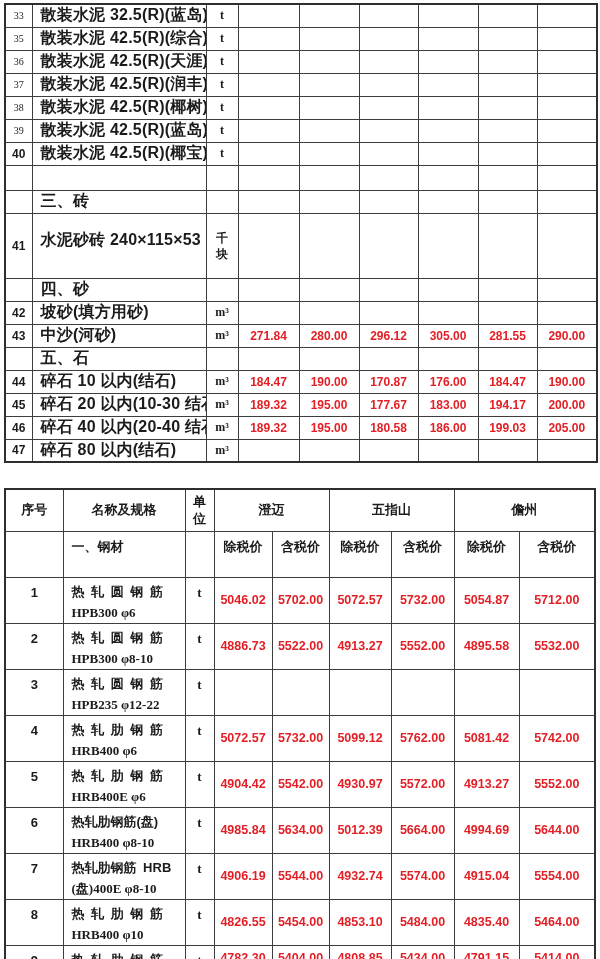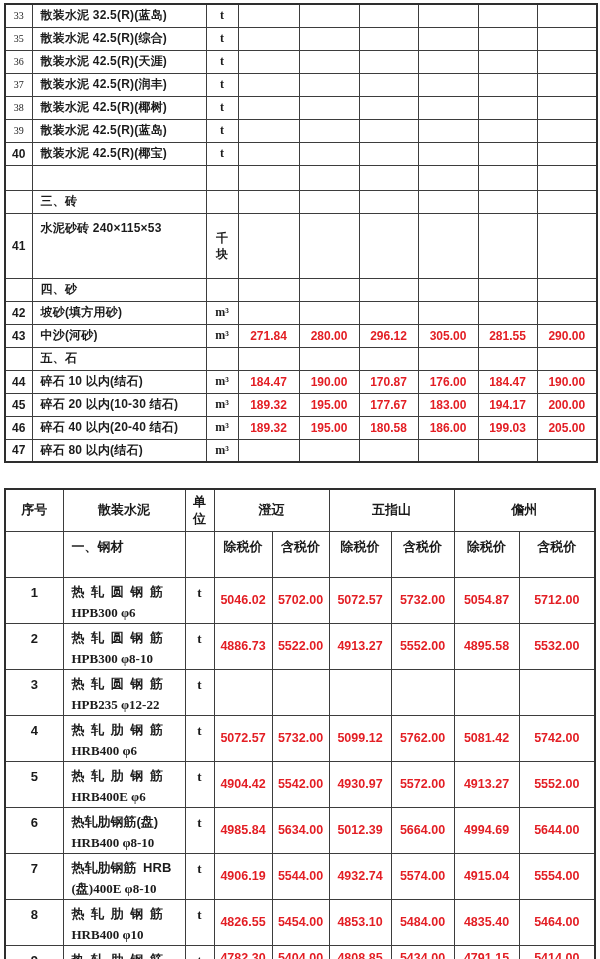--- a/index.html
+++ b/index.html
@@ -12,22 +12,22 @@
   td{overflow:hidden;}
 
   
   .t1{margin:3px 0 0 4px;width:592px;border:2px solid var(--bd-heavy);}
   .t1 td{border:1px solid var(--bd);white-space:nowrap;}
   .t1 tr{height:23px;}
   .t1 tr.empty{height:25px;}
   .t1 tr.tall{height:40px;}
   .t1 .no{text-align:center;font-weight:bold;font-size:12px;}
   .t1 .no.serif{font-family:"Liberation Serif",serif;font-weight:normal;font-size:10px;}
-  .t1 .name{padding:0 2px 0 8px;font-weight:bold;font-size:12px;letter-spacing:.2px;}
-  .t1 tr.tall .name{vertical-align:top;padding-top:6px;margin-left:29px;}
+  .t1 .name{padding:0 2px 0 8px;font-weight:bold;font-size:16px;letter-spacing:.2px;}
+  .t1 tr.tall .name{vertical-align:top;padding-top:16px;margin-left:29px;}
   .t1 .unit{text-align:center;font-weight:bold;font-size:12px;font-family:"Liberation Serif",serif;}
   .t1 .unit.wrap{white-space:normal;word-break:break-all;line-height:16px;padding:16px 9px;}
   .t1 .val{text-align:center;font-weight:bold;font-size:12px;color:var(--red);}
 
   
   .t2{margin:25px 0 0 4px;width:590px;border:2px solid var(--bd-heavy);border-bottom:3px solid #161616;}
   .t2 td{border:1px solid var(--bd);}
   .t2 .h1{height:42px;padding-left:9px;}
   .t2 .h2{height:46px;}
   .t2 thead td{font-weight:bold;font-size:13px;text-align:center;}
@@ -270,21 +270,21 @@
       <col style="width:58px">
         <col style="width:57px">
         <col style="width:62px">
       <col style="width:63px">
         <col style="width:65px">
         <col style="width:76px">
     </colgroup>
     <thead>
       <tr class="h1">
         <td>序号</td>
-        <td>散装水泥</td>
+        <td>名称及规格</td>
         <td class="hwrap">单位</td>
         <td colspan="2">澄迈</td>
         <td colspan="2">五指山</td>
         <td colspan="2">儋州</td>
       </tr>
       <tr class="h2">
         <td></td>
         <td class="sec">一、钢材</td>
         <td></td>
         <td>除税价</td>

